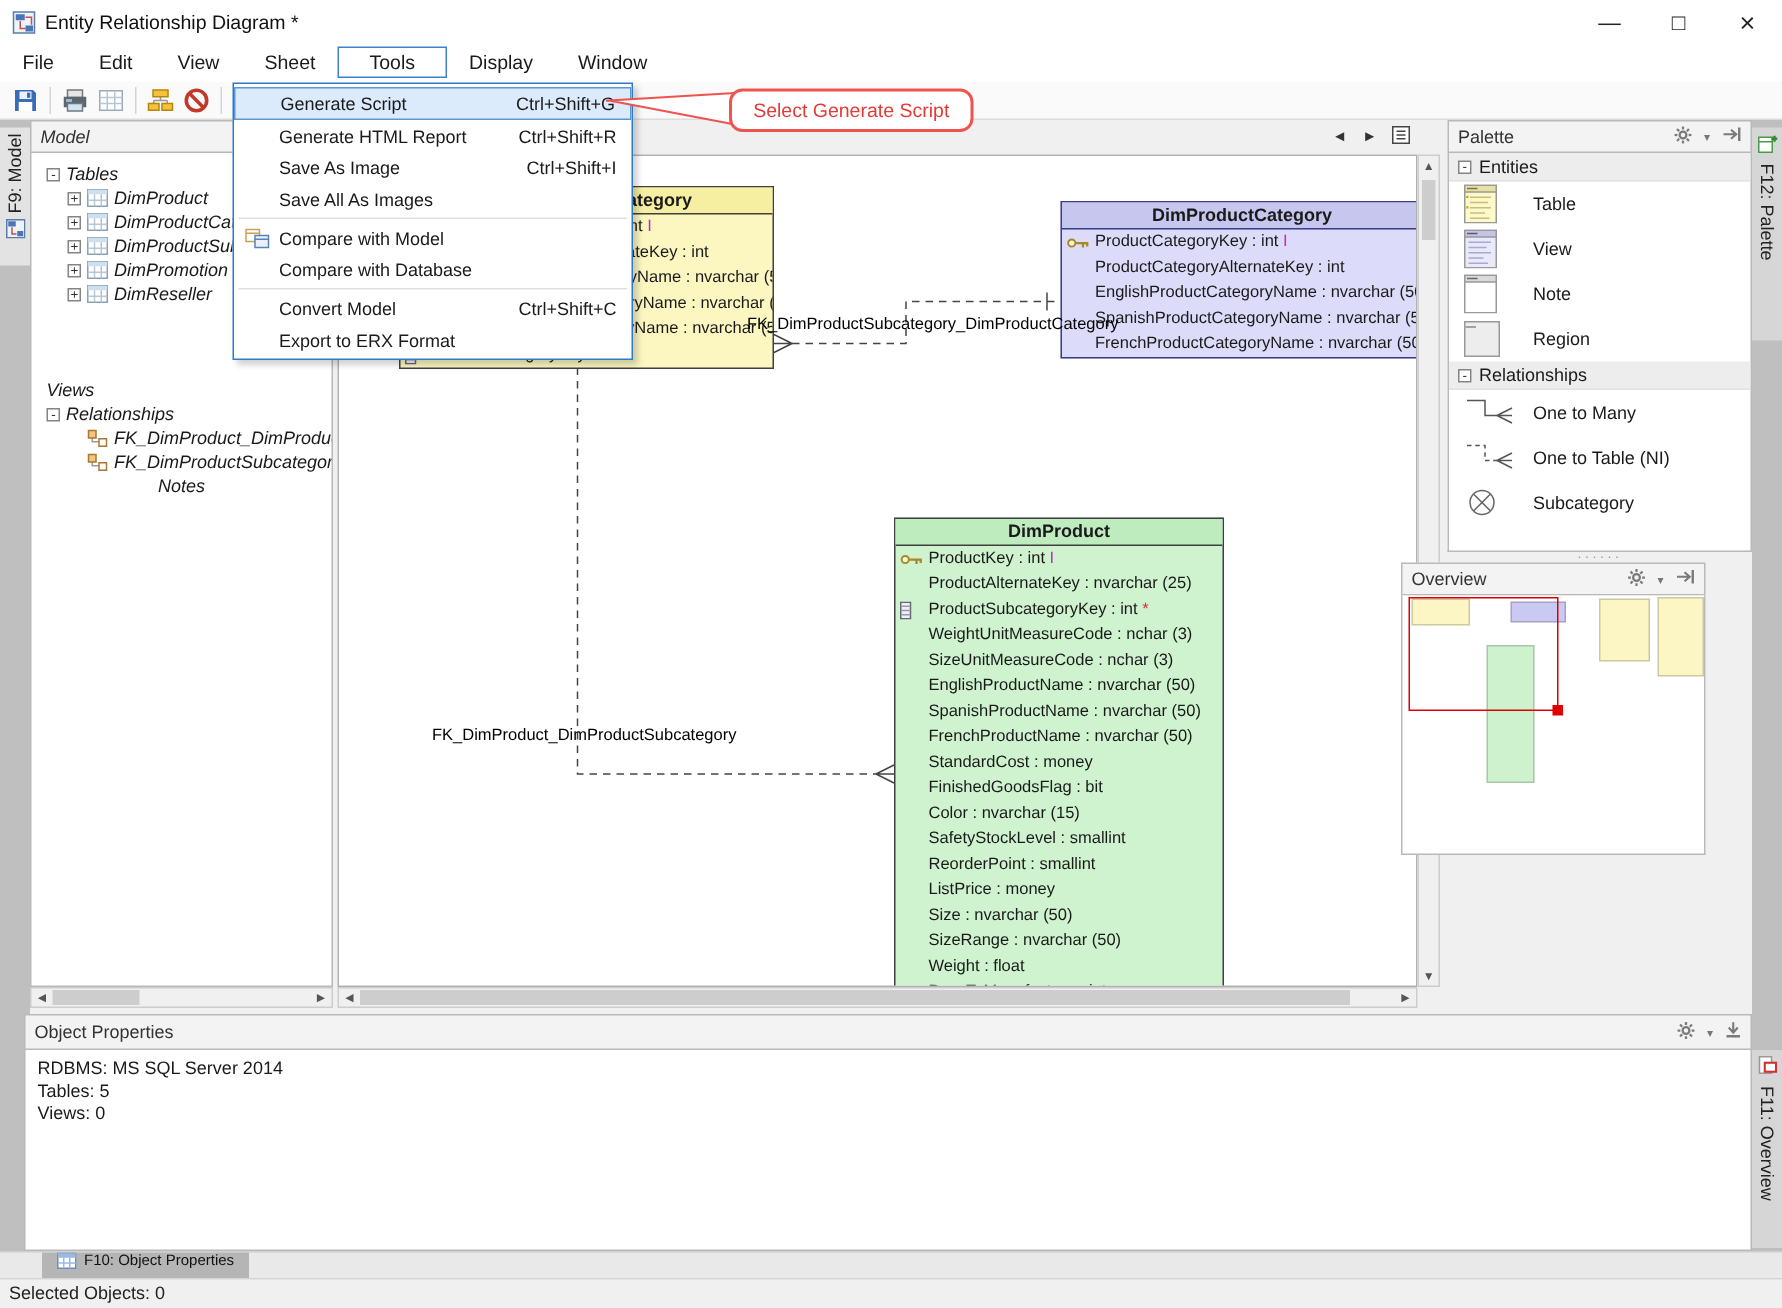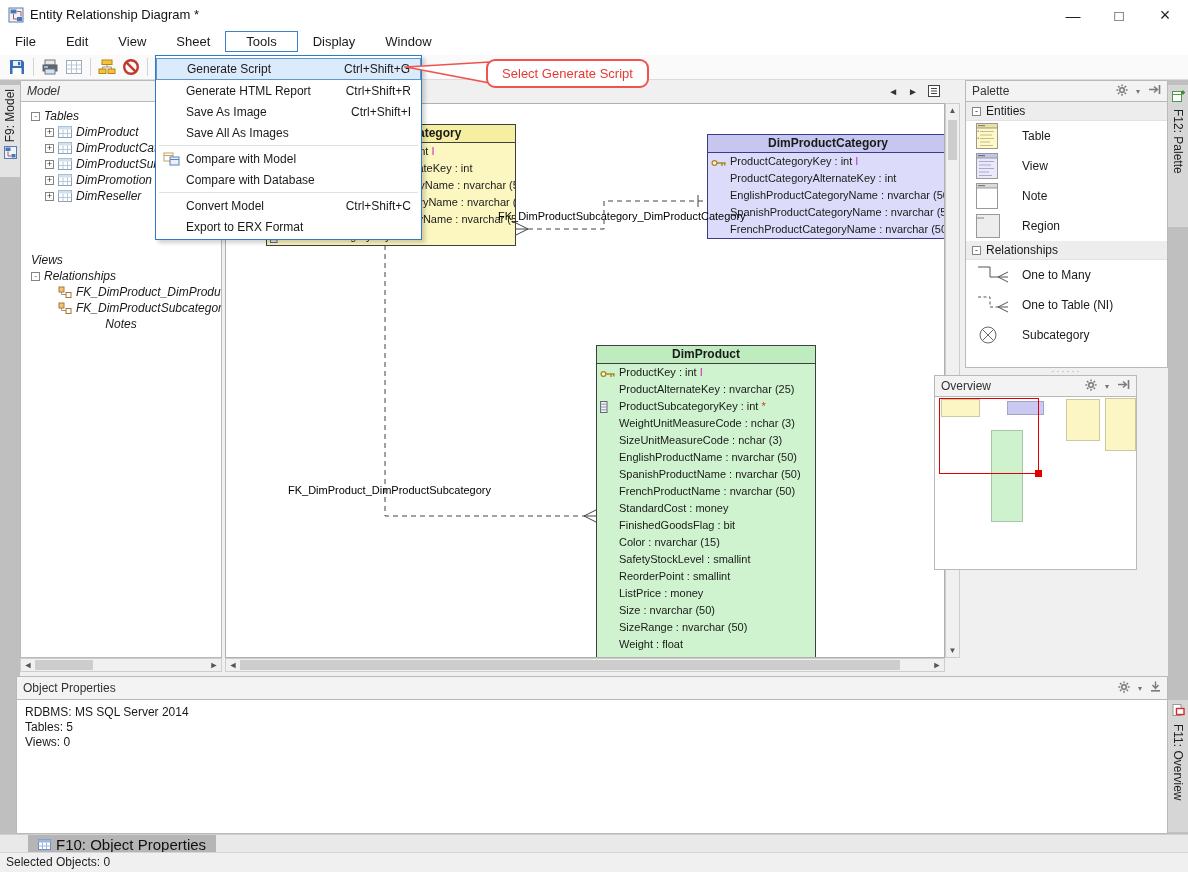--- a/index.html
+++ b/index.html
@@ -95,22 +95,22 @@
   .ovrect{position:absolute;border:1px solid rgba(0,0,0,0.18);}
   .ovview{position:absolute;border:1px solid #e00000;}
   .ovhandle{position:absolute;right:-4px;bottom:-4px;width:7px;height:7px;background:#e00000;}
 
   
   .props-panel{position:absolute;left:16px;top:676px;width:1152px;height:158px;}
   .props-body{position:absolute;left:0;top:24px;right:0;bottom:0;background:#fff;border:1px solid #b9b9b9;
               border-top:none;font-size:12px;padding:5px 8px;line-height:15px;}
   .props-panel .phead{height:24px;}
   .btabstrip{position:absolute;left:0;top:834px;width:1188px;height:18px;background:#e9e9e9;border-top:1px solid #cfcfcf;}
-  .btab{position:absolute;left:28px;top:0;height:18px;background:#b5b5b5;display:flex;align-items:center;
-        gap:5px;padding:0 10px;font-size:15px;color:#111;}
+  .btab{position:absolute;left:28px;top:0;height:18px;background:#b5b5b5;display:flex;
+        gap:5px;padding:0 10px;font-size:10px;color:#111;}
   .statusbar{position:absolute;left:0;top:852px;width:1188px;height:20px;background:#f0f0f0;
              border-top:1px solid #d5d5d5;font-size:12px;padding:2px 6px;color:#222;}
 
   
   .popup{position:absolute;left:155px;top:55px;width:267px;background:#fff;border:1px solid #2f7bc3;
          z-index:50;padding:2px 0;box-shadow:3px 3px 4px rgba(0,0,0,0.18);font-size:12px;}
   .mitem{height:21px;display:flex;align-items:center;padding:0 10px 0 30px;position:relative;}
   .mitem .sc{margin-left:auto;}
   .mitem.hl{background:#dcebfc;border:1px solid #5e96cf;height:22px;}
   .msep{height:1px;background:#e0e0e0;margin:2px 3px;}

